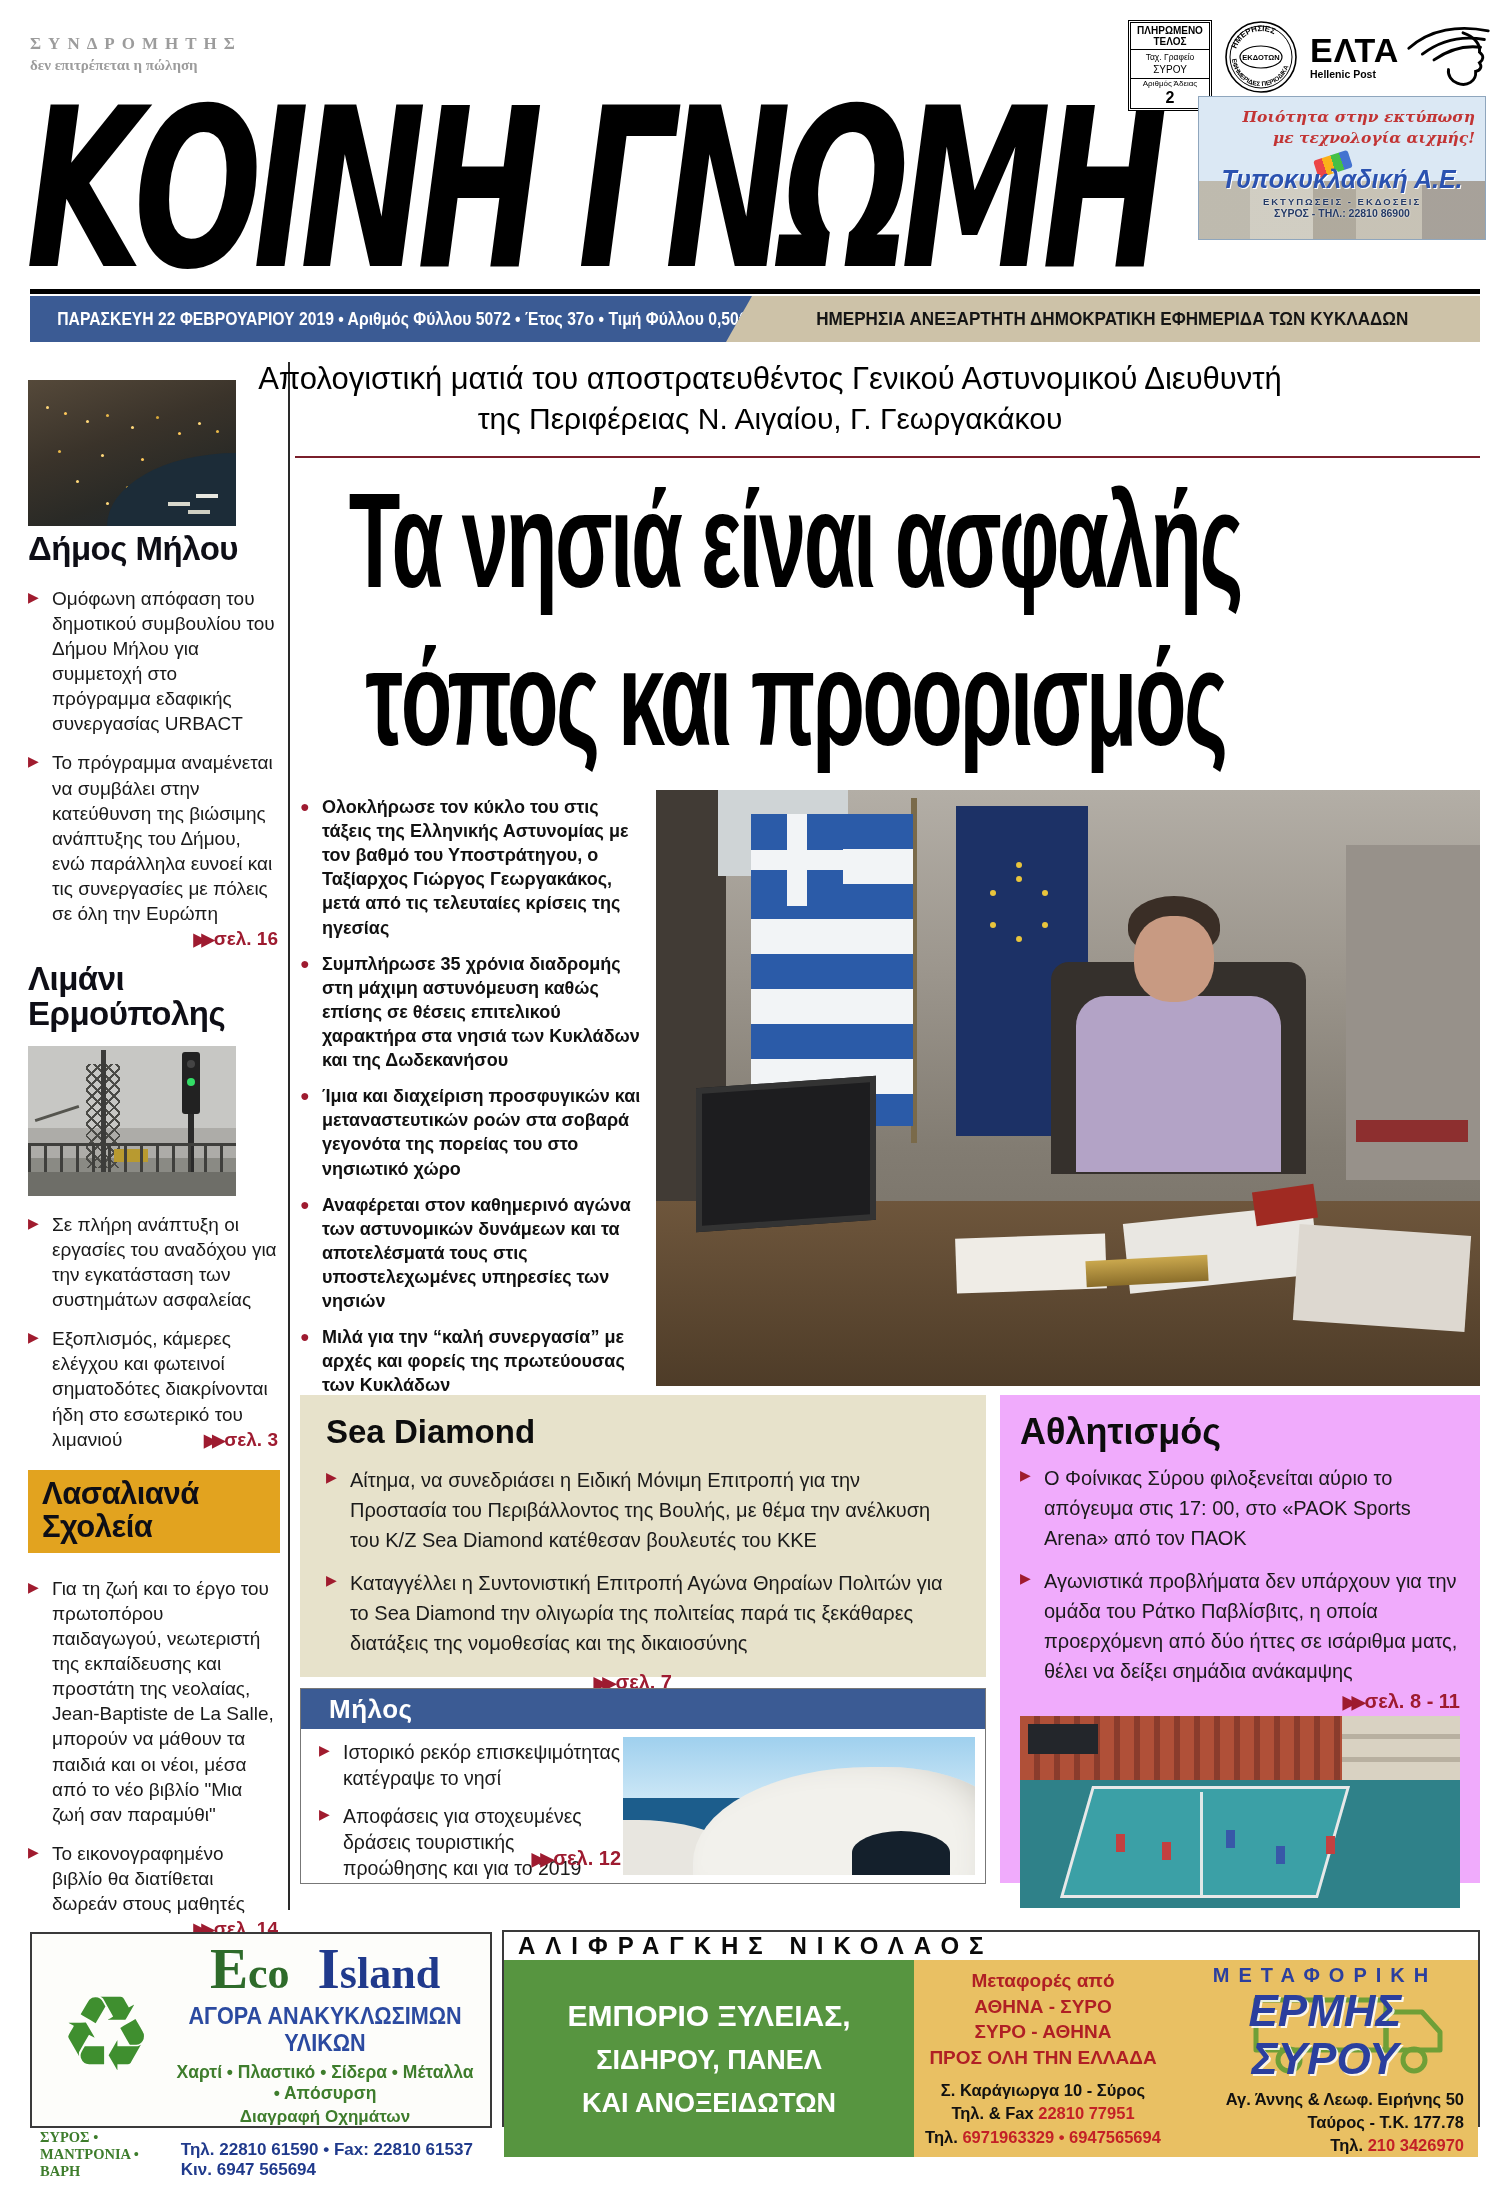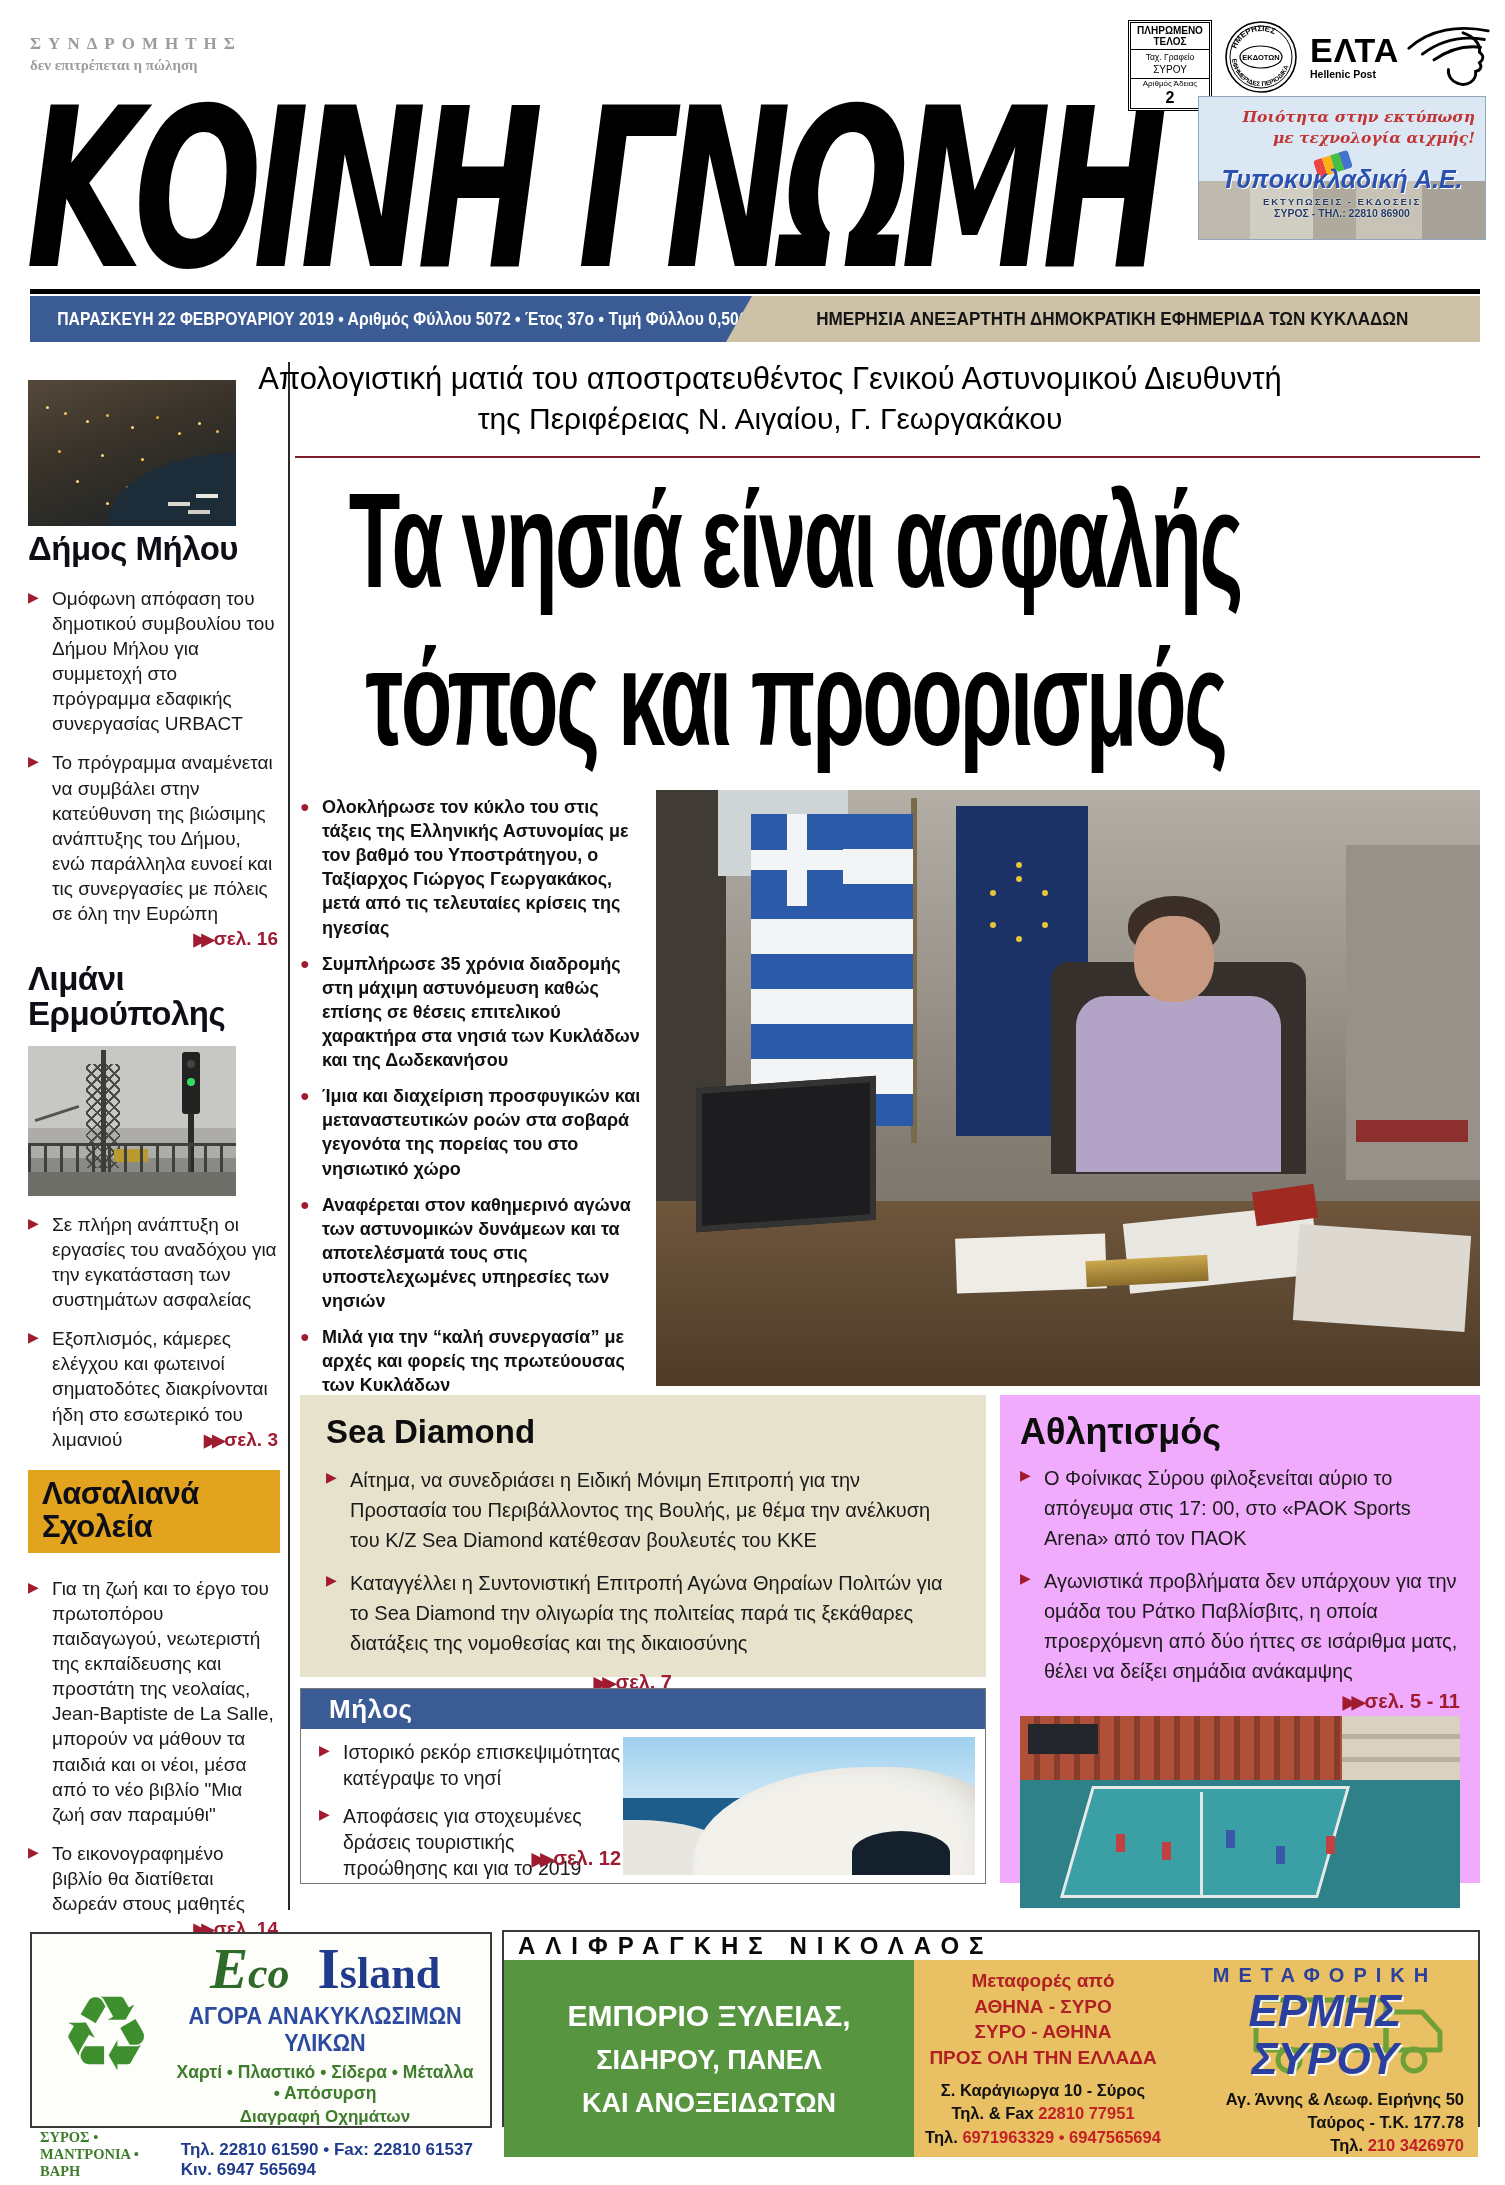--- a/index.html
+++ b/index.html
@@ -84,21 +84,21 @@
   .mi-photo{position:absolute;right:10px;top:8px;width:352px;height:138px;overflow:hidden;background:#aeddf2;}
 
   
   .eco-ad{border:2px solid #3a3a3a;box-sizing:border-box;background:#fdfdfa;padding:6px 12px 6px 8px;display:flex;flex-direction:column;}
   .eco-row{display:flex;flex:1;align-items:center;}
   .eco-logo{width:132px;font-size:104px;line-height:1;color:#3f8f2f;text-align:center;}
   .eco-right{flex:1;text-align:center;}
   .eco-brand{font-family:"Liberation Serif",serif;font-weight:bold;font-size:44px;line-height:1;}
   .eco-word{display:inline-block;}
   .eco-word::first-letter{font-size:1.3em;}
-  .eco-w1{color:#2e6b2a;margin-right:28px;font-style:italic;}
+  .eco-w1{color:#2e6b2a;margin-right:28px;}
   .eco-w2{color:#203a8c;}
   .eco-line1{color:#2b4aa0;font-weight:bold;font-size:23px;margin-top:6px;transform:scaleX(.94);}
   .eco-line2{color:#3e7d2c;font-weight:bold;font-size:17.5px;margin-top:5px;}
   .eco-line3{color:#3e7d2c;font-weight:bold;font-size:17px;margin-top:3px;}
   .eco-bottom{display:flex;justify-content:space-between;align-items:flex-end;font-weight:bold;margin-top:2px;}
   .eco-loc{color:#3e7d2c;font-family:"Liberation Serif",serif;font-size:14.5px;}
   .eco-phones{color:#203a8c;font-size:17px;}
 
   .alf-ad{border:2px solid #3a3a3a;box-sizing:border-box;background:#fff;display:flex;flex-direction:column;}
   .alf-name{height:33px;display:flex;align-items:center;padding-left:14px;font-weight:bold;font-size:24px;letter-spacing:10px;color:#0a0a0a;white-space:nowrap;}
@@ -332,21 +332,21 @@
 
   <div class="abs sports-box" style="left:1000px;top:1395px;width:480px;height:488px;">
     <div class="box-title">Αθλητισμός</div>
     <div class="tli">
       <span class="tri">▶</span>
       <span>Ο Φοίνικας Σύρου φιλοξενείται αύριο το απόγευμα στις 17: 00, στο «PAOK Sports Arena» από τον ΠΑΟΚ</span>
     </div>
     <div class="tli">
       <span class="tri">▶</span>
       <span>Αγωνιστικά προβλήματα δεν υπάρχουν για την ομάδα του Ράτκο Παβλίσβιτς, η οποία προερχόμενη από δύο ήττες σε ισάριθμα ματς, θέλει να δείξει σημάδια ανάκαμψης</span>
-      <span class="pref fr"><span class="arr">▶▶</span><span>σελ. 5 - 11</span></span>
+      <span class="pref fr"><span class="arr">▶▶</span><span>σελ. 8 - 11</span></span>
     </div>
     <div class="sp-photo">
       <span class="abs" style="left:0;top:0;right:0;height:66px;background:repeating-linear-gradient(90deg,#b05038 0 14px,#8a3c2c 14px 20px);"></span>
       <span class="abs" style="right:0;top:0;width:118px;height:100%;background:repeating-linear-gradient(180deg,#d9d2c2 0 18px,#b8b0a0 18px 23px);"></span>
       <span class="abs" style="left:8px;top:8px;width:70px;height:30px;background:#23262b;"></span>
       <span class="abs" style="left:0;right:0;bottom:0;height:128px;background:#2f8189;"></span>
       <span class="abs" style="left:56px;bottom:10px;width:252px;height:106px;background:#3ba0a6;border:3px solid #e8e8e8;transform:skewX(-16deg);"></span>
       <span class="abs" style="left:180px;bottom:12px;width:3px;height:104px;background:#dfe8e8;"></span>
       <span class="abs" style="left:96px;bottom:56px;width:9px;height:18px;background:#c34040;box-shadow:46px 8px 0 #c34040,110px -4px 0 #3858a8,160px 12px 0 #3858a8,210px 2px 0 #c34040;"></span>
     </div>

